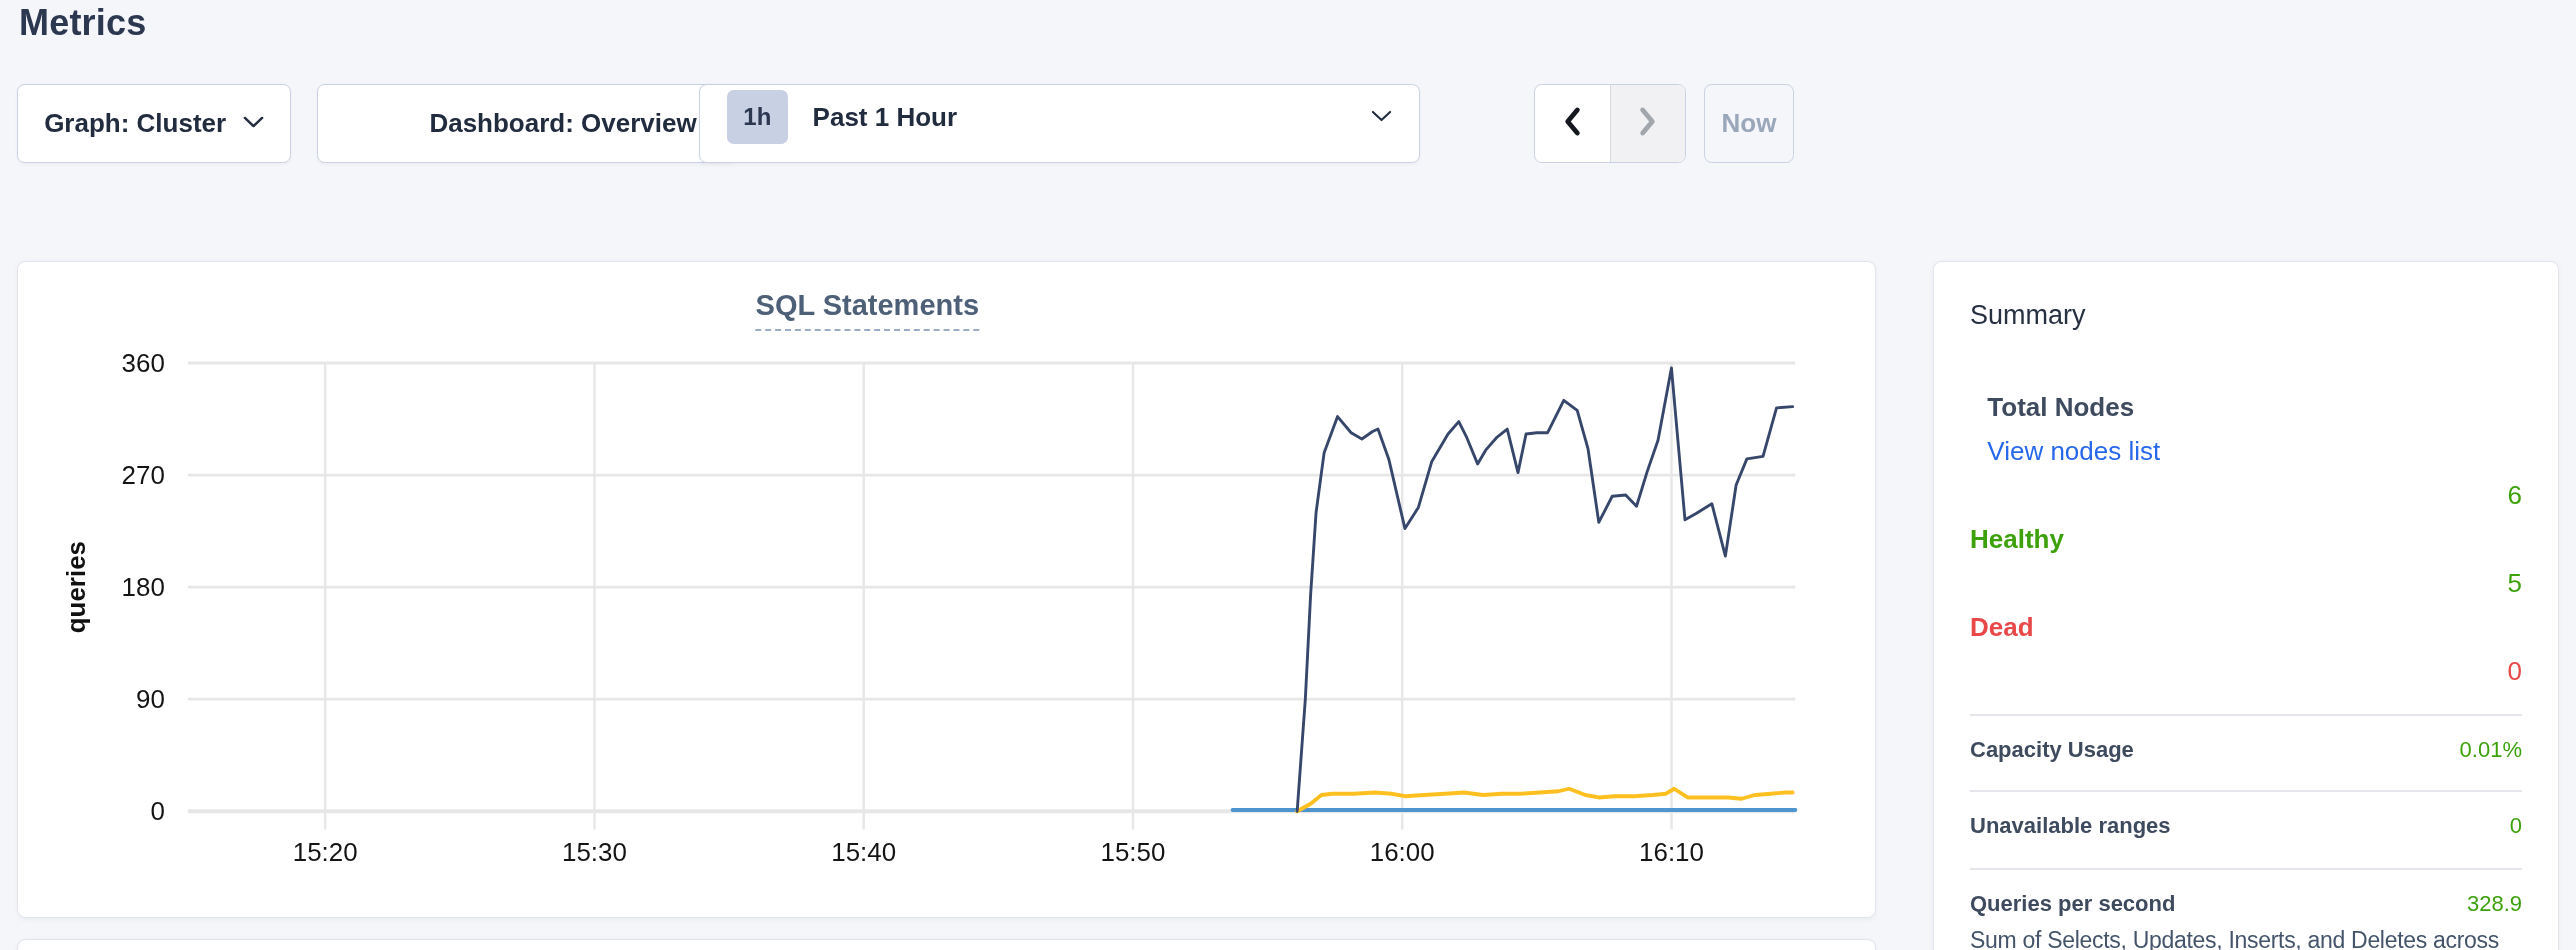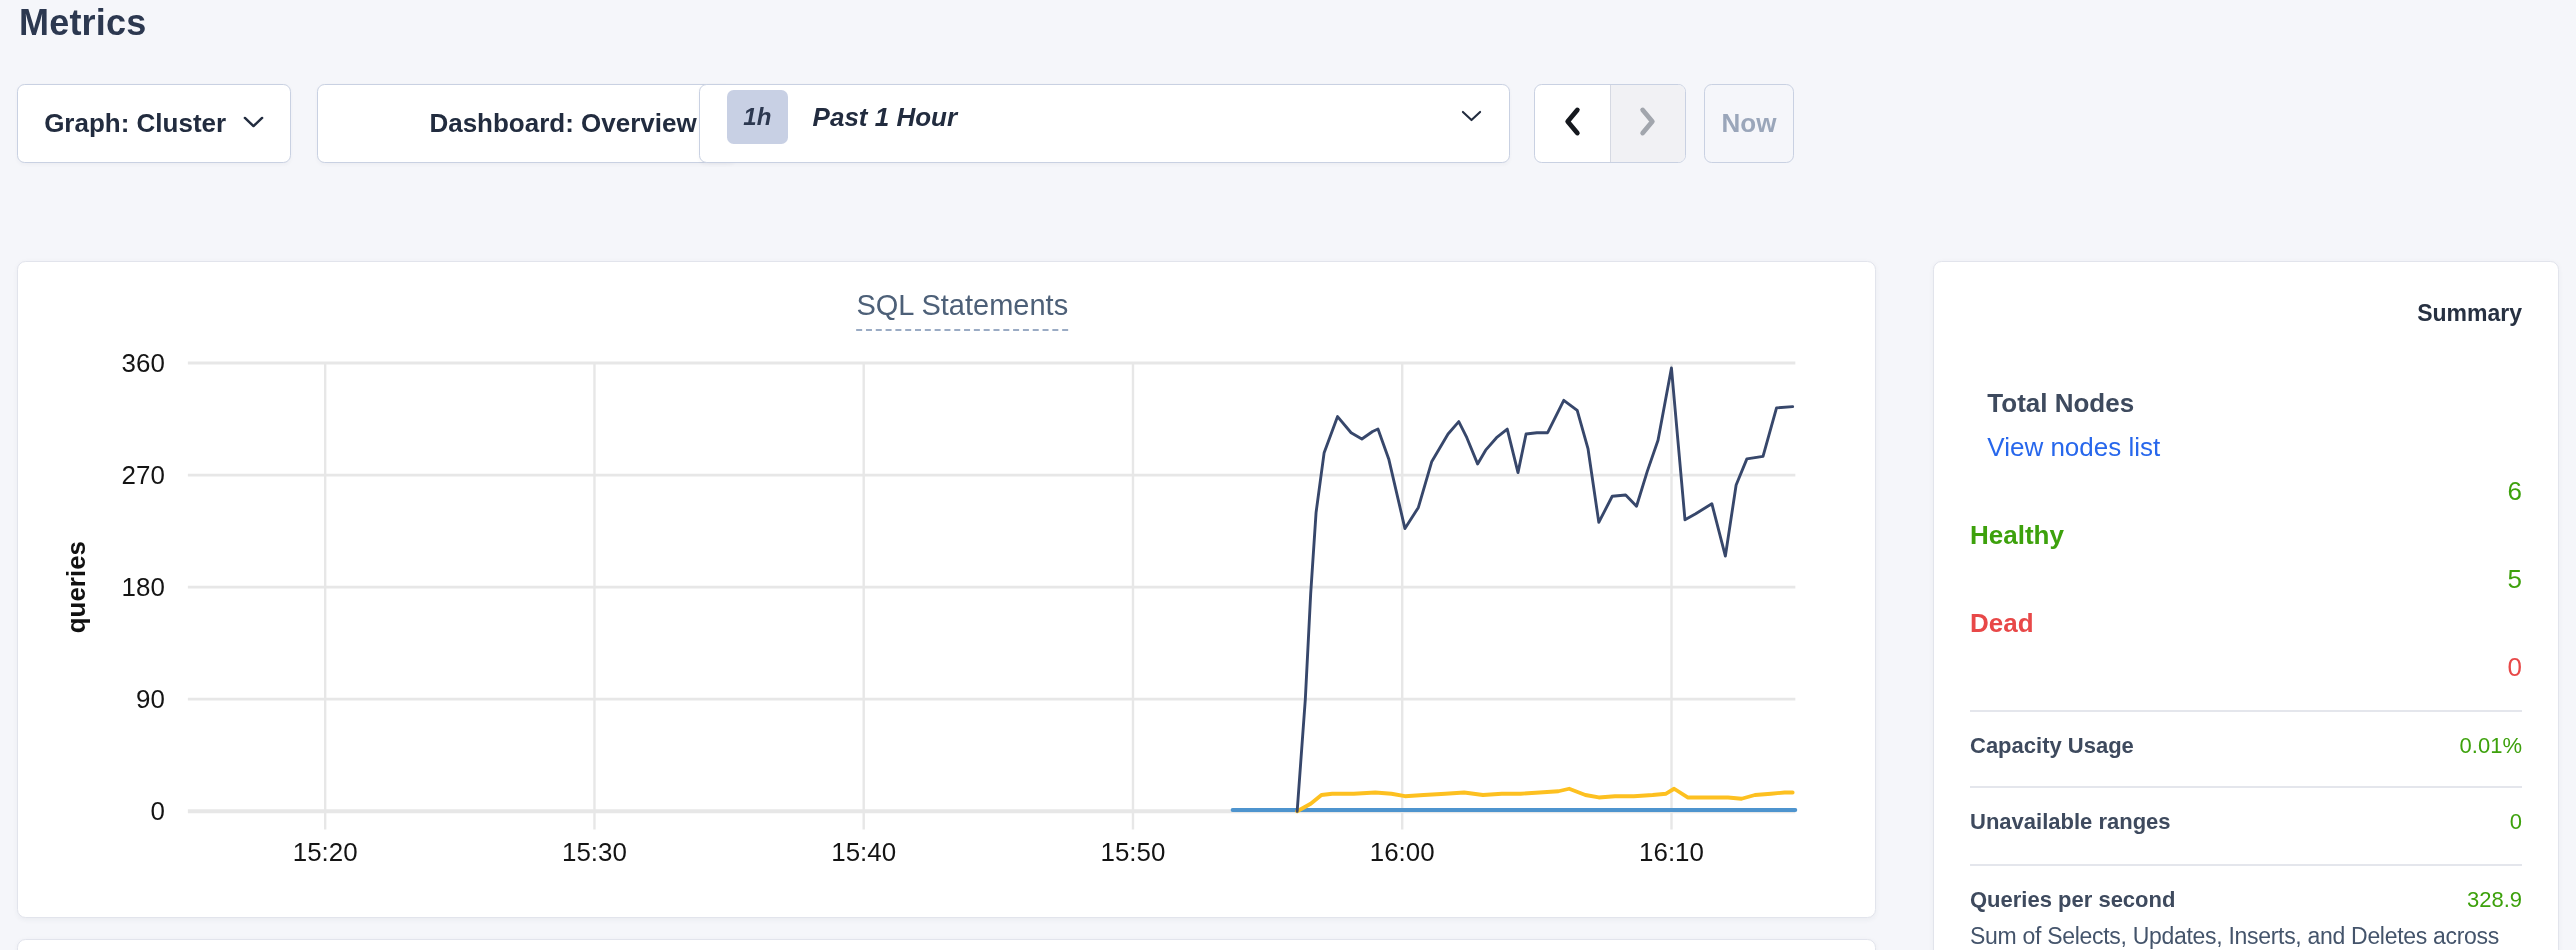--- a/index.html
+++ b/index.html
@@ -9,21 +9,21 @@
   .page-title { position:absolute; left:19px; top:1.9px; font-size:36px; font-weight:600;
     color:#2c3850; letter-spacing:0.2px; }
 
   
   .ctrl { position:absolute; top:84px; height:79px; display:flex; align-items:center;
     background:#fff; border:1.9px solid #c9d1e2; border-radius:7.7px;
     box-shadow:0 1.9px 3.8px rgba(40,50,80,.04); cursor:pointer; }
   .ctrl-label { font-size:26px; font-weight:700; color:#222c3f; }
   .dd-graph { left:17.3px; width:274px; justify-content:center; gap:17.3px; }
   .dd-dashboard { left:317px; width:419px; justify-content:flex-end; gap:17.3px; }
-  .time-sel { left:699px; width:811px; padding:0 27px 13px 27px;font-style:italic; }
+  .time-sel { left:699px; width:721px; padding:0 27px 13px 27px; }
   .time-badge { display:inline-flex; align-items:center; justify-content:center;
     height:54px; padding:0 16.3px; border-radius:6.7px; background:#c8d0e4;
     font-size:24px; font-weight:700; color:#2c3850; }
   .time-label { margin-left:25px; font-size:26px; font-weight:700; color:#222c3f; }
   .time-sel .chev { margin-left:auto; }
   .seg { position:absolute; top:84px; left:1534px; width:152px; height:79px;
     display:flex; border:1.9px solid #c9d1e2; border-radius:7.7px; overflow:hidden;
     background:#fff; }
   .seg-half { flex:1; display:flex; align-items:center; justify-content:center; cursor:pointer; }
   .seg-half.disabled { background:#f1f1f4; border-left:1.9px solid #d6d9e2; cursor:default; }
@@ -34,30 +34,30 @@
 
   
   .card { position:absolute; background:#fff; border:1px solid #e2e4ec; border-radius:8.6px;
     box-shadow:0 1.9px 4.8px rgba(40,50,80,.05); }
   .chart-card { left:17.3px; top:261px; width:1859px; height:657px; }
   .next-card { left:17.3px; top:939px; width:1859px; height:38px;
     border-radius:8.6px 8.6px 0 0; }
   .summary-card { left:1933px; top:261px; width:626px; height:758px; padding:0 36px; }
 
   
-  .chart-title { position:absolute; left:944px; top:27px; transform:translateX(-50%);
-    font-size:29px; font-weight:400; color:#4d6078; padding-bottom:6.7px;
+  .chart-title { position:absolute; left:849px; top:27px; transform:translateX(-50%);
+    font-size:29px; font-weight:700; color:#4d6078; padding-bottom:6.7px;
     border-bottom:2.9px dashed #9aabc4; white-space:nowrap; cursor:pointer; }
   #chart-svg { position:absolute; left:0; top:0; }
   #chart-svg text.tick { font-family:"Liberation Sans",sans-serif; font-size:27px; fill:#141414; }
   #chart-svg text.axis-label { font-family:"Liberation Sans",sans-serif; font-size:27px;
     font-weight:700; fill:#111; }
 
   
-  .sum-title { padding-top:38px; text-align:right; font-size:23px; font-weight:700; color:#273142; }
+  .sum-title { padding-top:38px; text-align:left; font-size:27px; font-weight:400; color:#273142; }
   .sum-rows { margin-top:54px; }
   .sum-row { display:flex; align-items:baseline; font-size:26px; line-height:44px;flex-direction:column; }
   .sum-row .lbl { font-weight:700; color:#3e4a5e; }
   .sum-row .lnk { margin-left:17.3px; color:var(--link); font-weight:400; cursor:pointer; }
   .sum-row .val { margin-left:auto; font-weight:400; }
   .green  { color:var(--green)  !important; }
   .orange { color:var(--orange) !important; }
   .red    { color:var(--red)    !important; }
   .divider { height:1.9px; background:#e4e6ec; }
   .d1 { margin-top:21px; } .d2 { margin-top:27px; } .d3 { margin-top:29px; }

